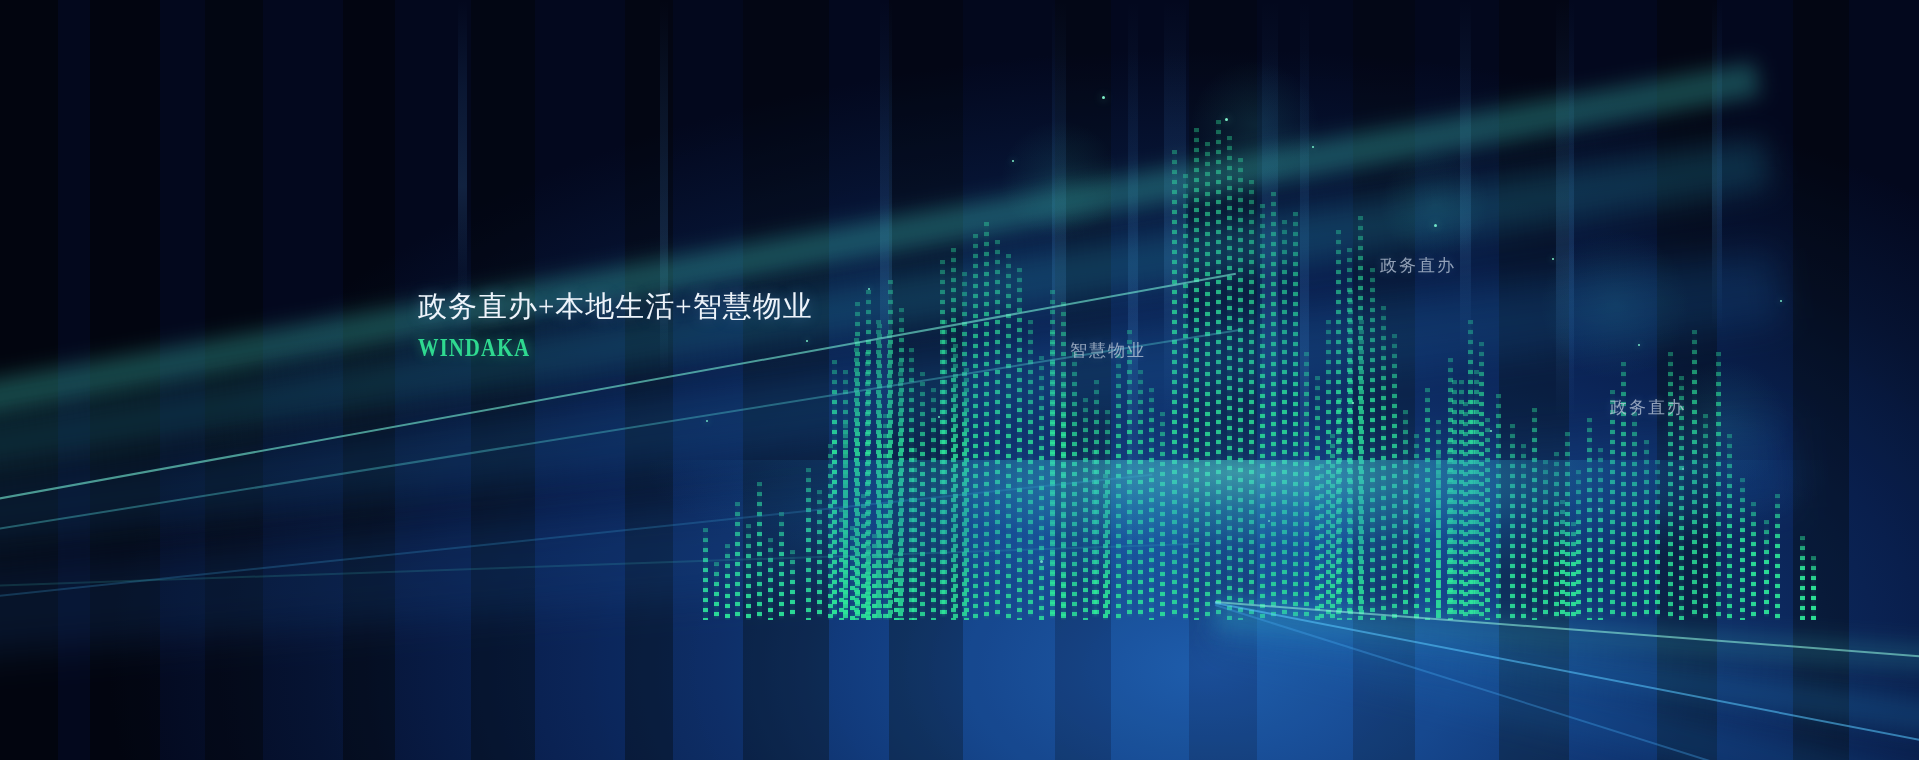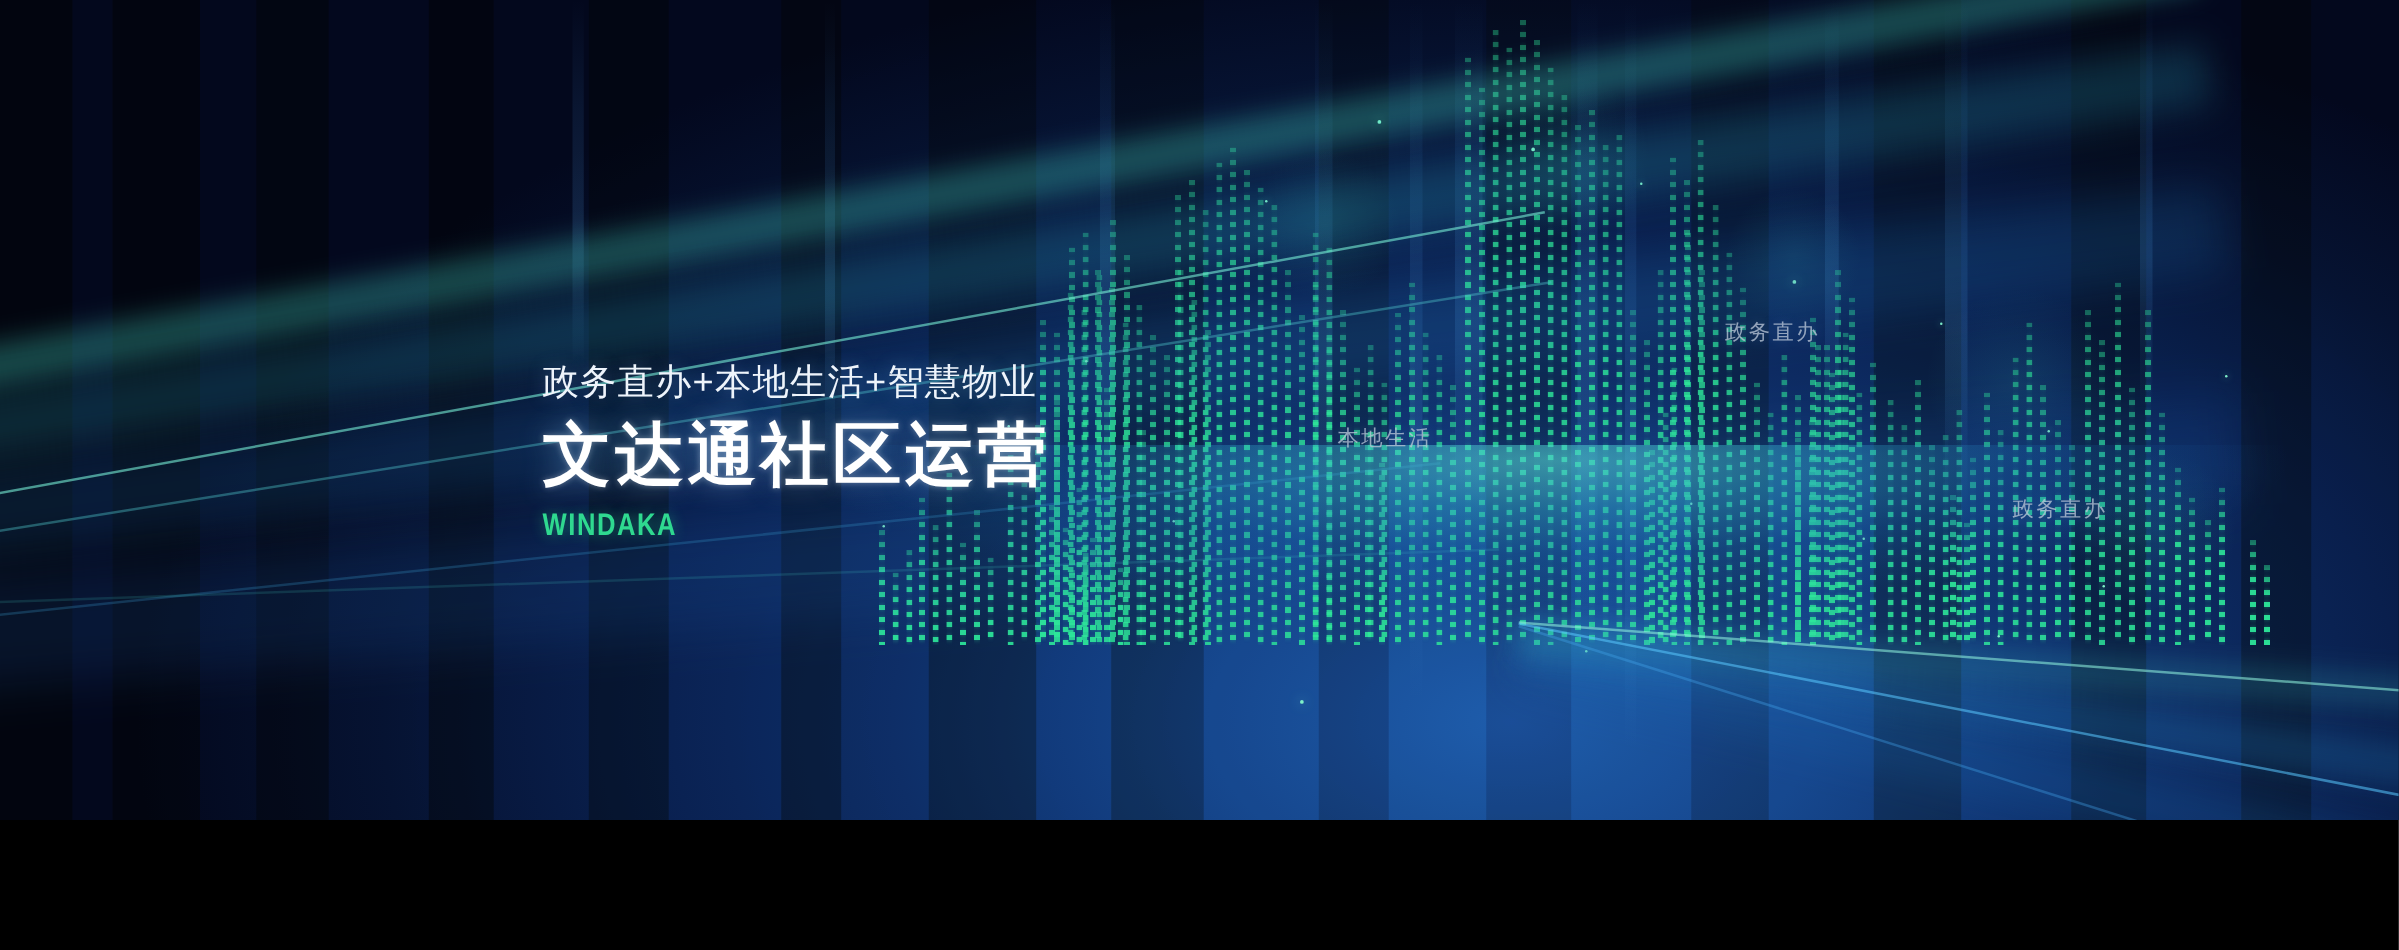--- a/index.html
+++ b/index.html
@@ -7,21 +7,21 @@
     padding: 0;
     background: #000;
   }
   body {
     font-family: "Liberation Sans", sans-serif;
   }
 
   #banner {
     position: relative;
     width: 1919px;
-    height: 656px;
+    height: 760px;
     overflow: hidden;
     background: #050b1e;
   }
 
   
   .bg-base {
     position: absolute;
     inset: 0;
     background:
       radial-gradient(ellipse 1100px 620px at 63% 88%, #1f5fa8 0%, #17498a 22%, #0e2f63 45%, #09204a 65%, #061330 82%, #03081c 100%),
@@ -96,23 +96,24 @@
     height: 2px;
   }
   .pband {
     position: absolute;
     transform-origin: left center;
   }
 
   
   #textblock {
     position: absolute;
-    left: 434px;
+    left: 418px;
     top: 288px;
     z-index: 30;
+    font-family: Liberation Serif, serif;
   }
   .subtitle {
     font-size: 29px;
     color: #eef4fb;
     letter-spacing: 1px;
     line-height: 1.25;
     white-space: nowrap;
     text-shadow: 0 0 14px rgba(120,190,255,.35);
   }
   .maintitle {
@@ -385,23 +386,22 @@
         <div class="pline" style="left: 1215px; top: 141px; width: 760px; height: 2px; background: rgba(150, 250, 225, 0.55); transform: rotate(4.4deg);"></div>
         <div class="pline" style="left: 1215px; top: 142px; width: 760px; height: 2px; background: rgba(90, 200, 255, 0.55); transform: rotate(11deg);"></div>
         <div class="pline" style="left: 1215px; top: 144px; width: 700px; height: 2px; background: rgba(70, 170, 240, 0.35); transform: rotate(17.5deg);"></div>
         <div class="pline" style="left: -100px; top: 128px; width: 1300px; height: 2px; background: rgba(70, 210, 200, 0.16); transform: rotate(-2deg);"></div>
       </div>
     <div class="ground-glow"></div>
   </div>
 
   <div id="zone-labels">
       <div class="zlabel" style="left: 1380px; top: 254px;">政务直办</div>
-      <div class="zlabel" style="left: 1070px; top: 339px;">本地生活</div>
+      <div class="zlabel" style="left: 1070px; top: 339px;">智慧物业</div>
       <div class="zlabel" style="left: 1610px; top: 396px;">政务直办</div>
     </div>
 
   <div id="textblock">
     <div class="subtitle">政务直办+本地生活+智慧物业</div>
-    <div class="maintitle">文达通社区运营</div>
     <div class="brand">WINDAKA</div>
   </div>
 
 </div>
 
 </body></html>

